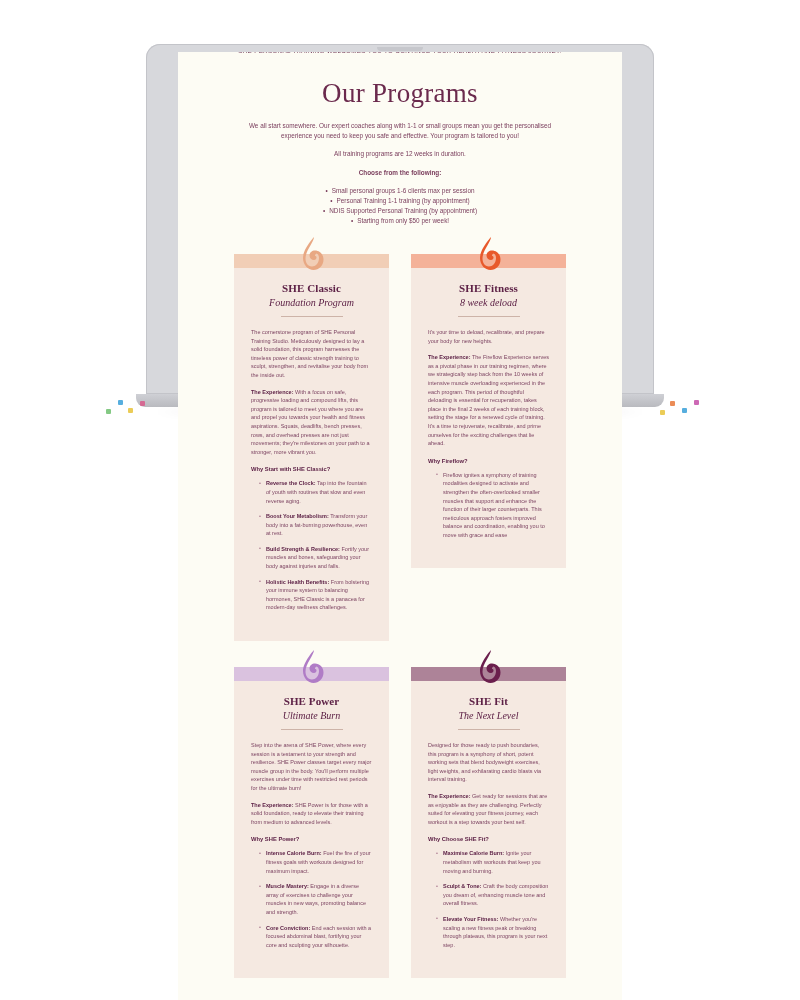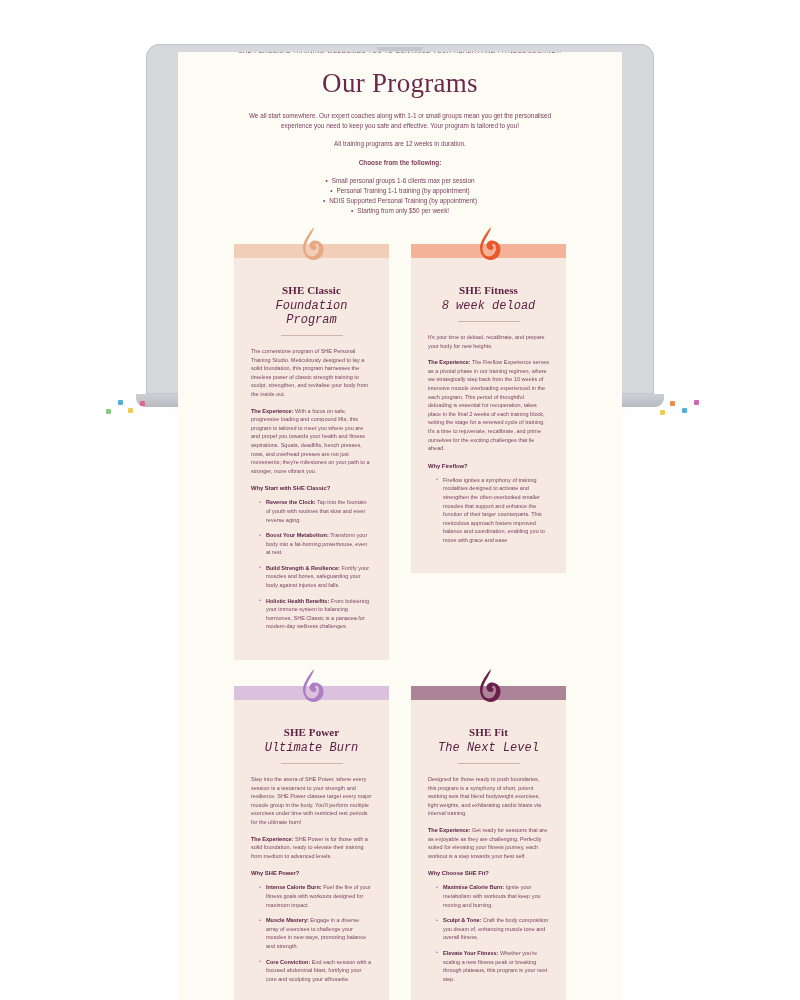--- a/index.html
+++ b/index.html
@@ -52,21 +52,21 @@
   .clipped-line {
     height: 10px; overflow: hidden; padding: 0 30px;
     font-size: 6.2px; color: #6d3050; text-align: center; letter-spacing: .35px;
     line-height: 6px;
   }
   .clipped-line span { display:block; transform: translateY(-4px); }
 
   h1.page-title {
     font-family: "Liberation Serif", serif;
     font-size: 27px; font-weight: 400; color: #6b2a4d;
-    text-align: center; margin-top: 6px; letter-spacing: .3px;
+    text-align: center; margin-top: 16px; letter-spacing: .3px;
   }
 
   .intro { padding: 0 56px; margin-top: 12px; }
   .intro p {
     font-size: 6.4px; line-height: 9.5px; color: #7a3d5c;
     text-align: center; margin-bottom: 9px;
   }
   .intro p.bold-center { font-weight: 700; }
   .bullets { list-style: none; margin-top: 2px; }
   .bullets li {
@@ -81,30 +81,30 @@
     column-gap: 22px; row-gap: 26px;
     padding: 28px 56px 0 56px;
   }
   .card { position: relative; }
   .card-banner { height: 14px; width: 100%; }
   .card-icon {
     position: absolute; left: 50%; top: -18px; transform: translateX(-50%);
     width: 30px; height: 38px;
   }
   .card-body {
-    background: #f5e9e1; padding: 26px 17px 22px 17px;
+    background: #f5e9e1; padding: 14px 17px 22px 17px;
   }
   .card-title {
     font-family: "Liberation Serif", serif;
     font-size: 11px; font-weight: 700; color: #5d2146;
     text-align: center; letter-spacing: .1px;
   }
   .card-sub {
-    font-family: Liberation Mono, monospace;
-    font-size: 12px; font-style: italic; font-weight: 400; color: #5d2146;
+    font-family: Liberation Serif, serif;
+    font-size: 10px; font-style: italic; font-weight: 400; color: #5d2146;
     text-align: center; margin-top: 3px;
   }
   .card-rule {
     width: 62px; height: 1px; background: #cdb3a8;
     margin: 8px auto 11px auto;
   }
   .card-body p {
     font-size: 5.5px; line-height: 8.6px; color: #7d4462; margin-bottom: 8px;
   }
   .card-body p b, .card-body li b { color: #5d2146; font-weight: 700; }

